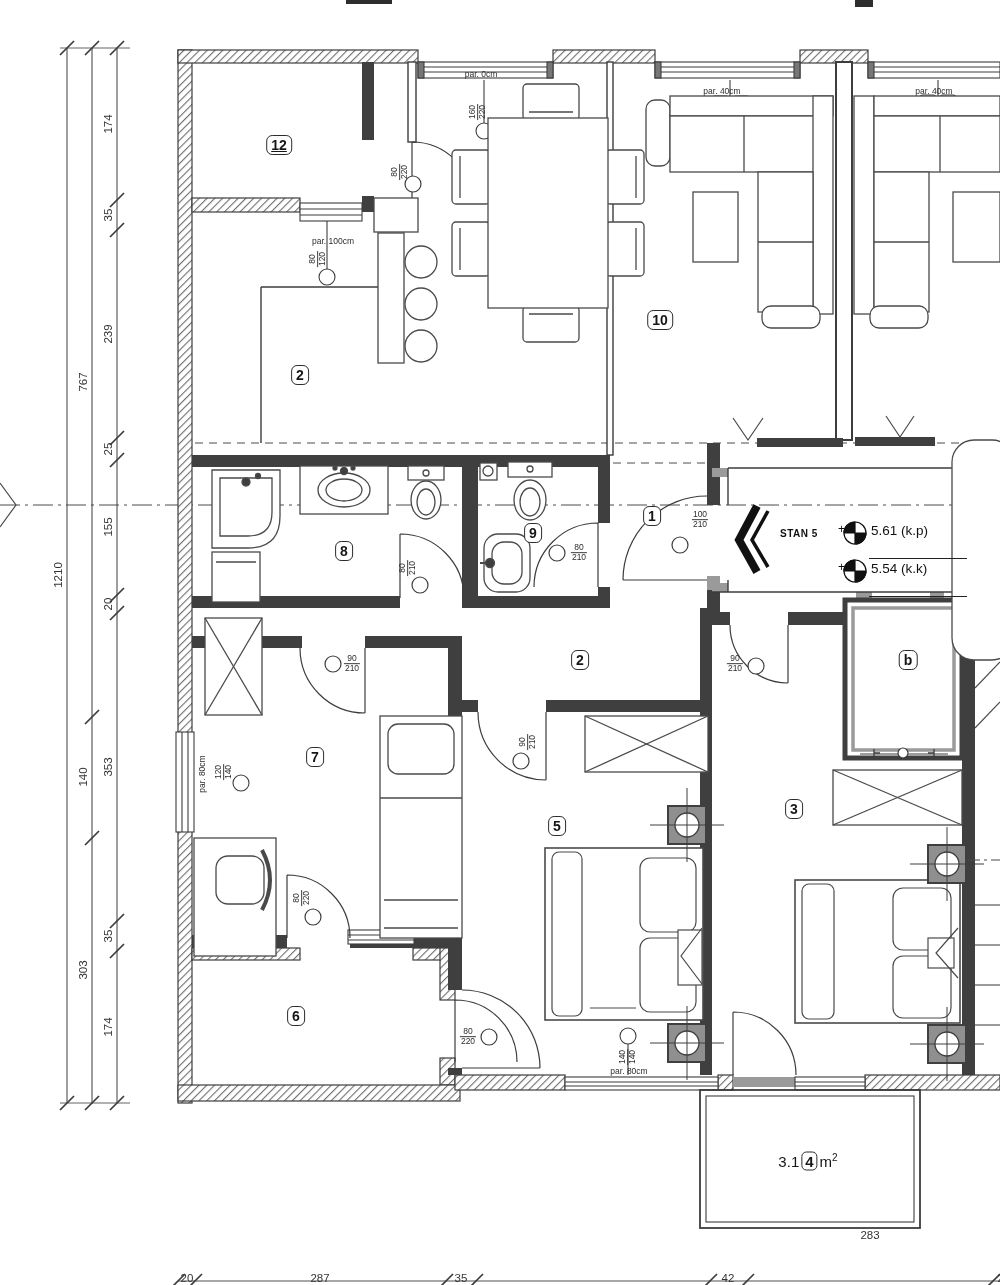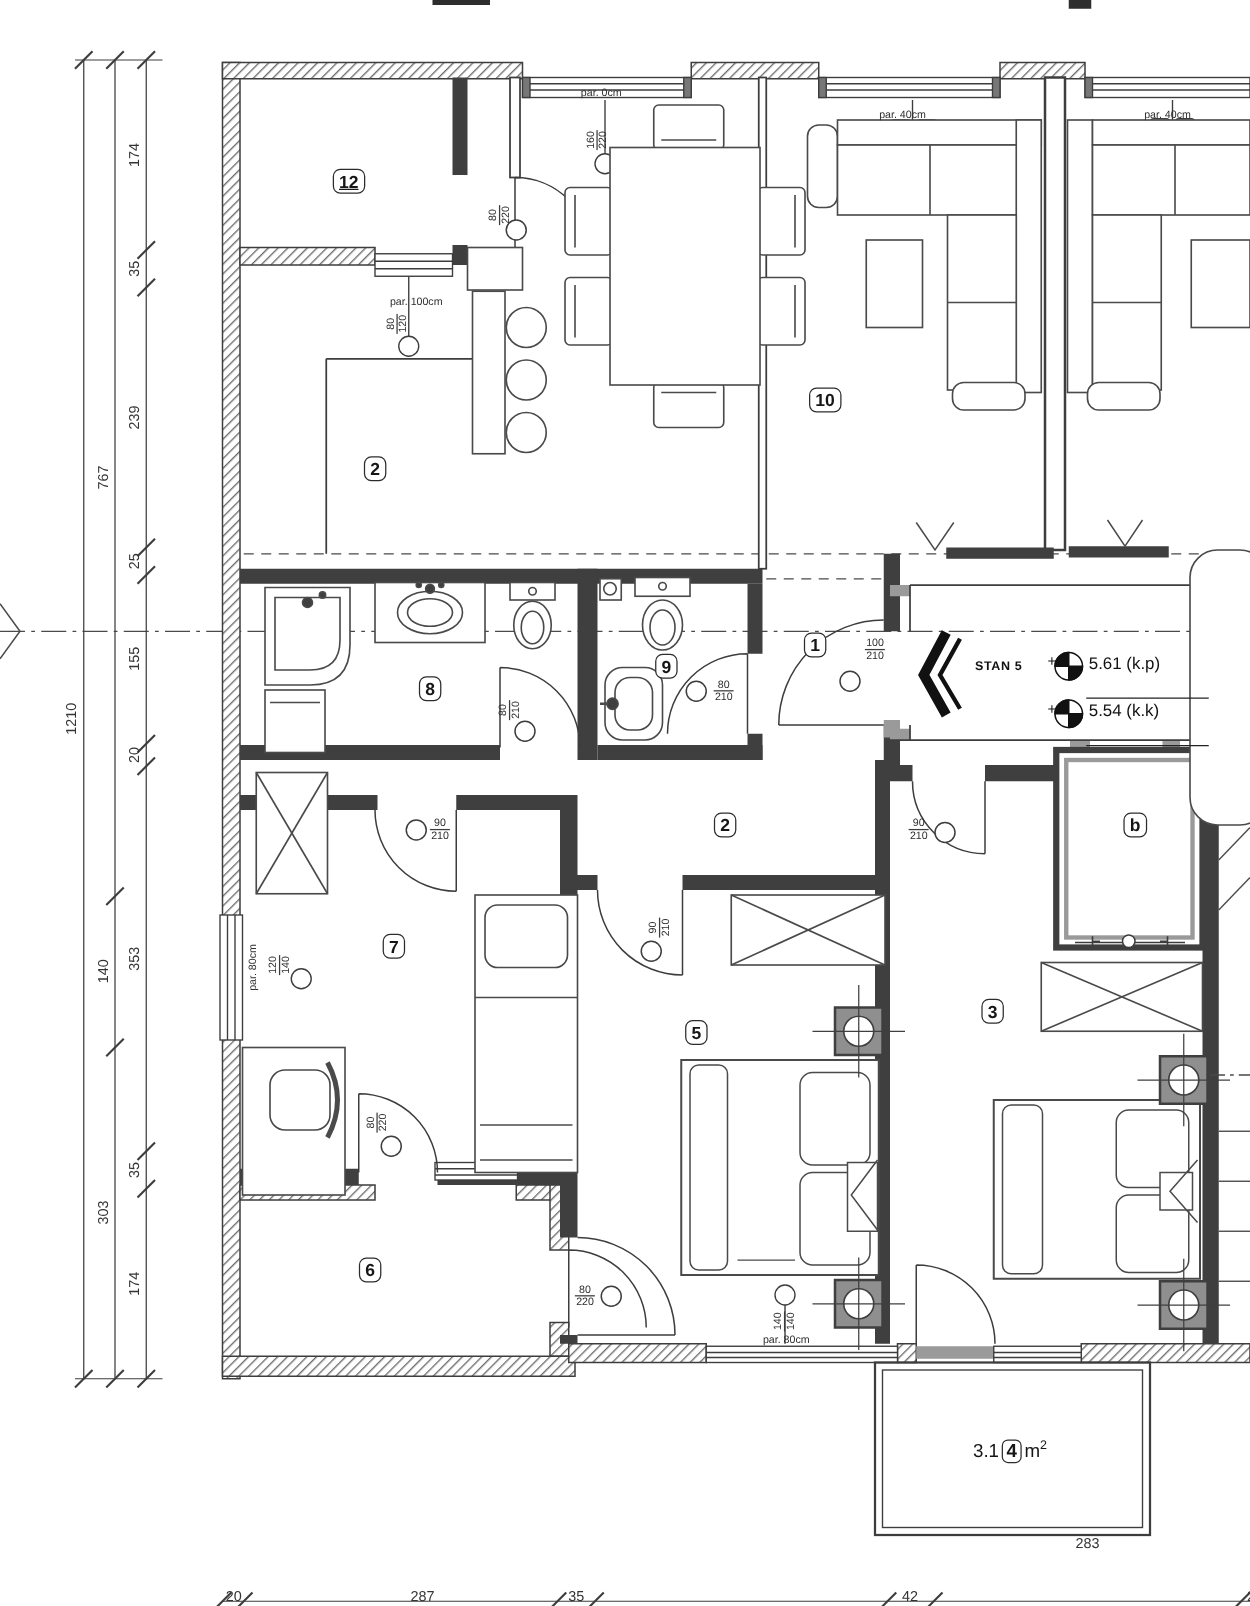--- a/index.html
+++ b/index.html
@@ -515,20 +515,20 @@
 <div class="dim" style="left:108px;top:604px;">20</div>
 <div class="dim" style="left:108px;top:767px;">353</div>
 <div class="dim" style="left:108px;top:936px;">35</div>
 <div class="dim" style="left:108px;top:1027px;">174</div>
 <div class="dim" style="left:83px;top:382px;">767</div>
 <div class="dim" style="left:83px;top:777px;">140</div>
 <div class="dim" style="left:83px;top:970px;">303</div>
 <div class="dim" style="left:58px;top:575px;">1210</div>
 
 <div class="dimh" style="left:187px;top:1278px;">20</div>
-<div class="dimh" style="left:320px;top:1278px;margin-left:18px;">287</div>
+<div class="dimh" style="left:320px;top:1278px;">287</div>
 <div class="dimh" style="left:461px;top:1278px;">35</div>
 <div class="dimh" style="left:593px;top:1328px;font-weight:bold;">268</div>
 <div class="dimh" style="left:728px;top:1278px;">42</div>
 <div class="dimh" style="left:870px;top:1235px;">283</div>
 <div class="dimh" style="left:1004px;top:1278px;">25</div>
 
 </div>
 
 </body></html>

